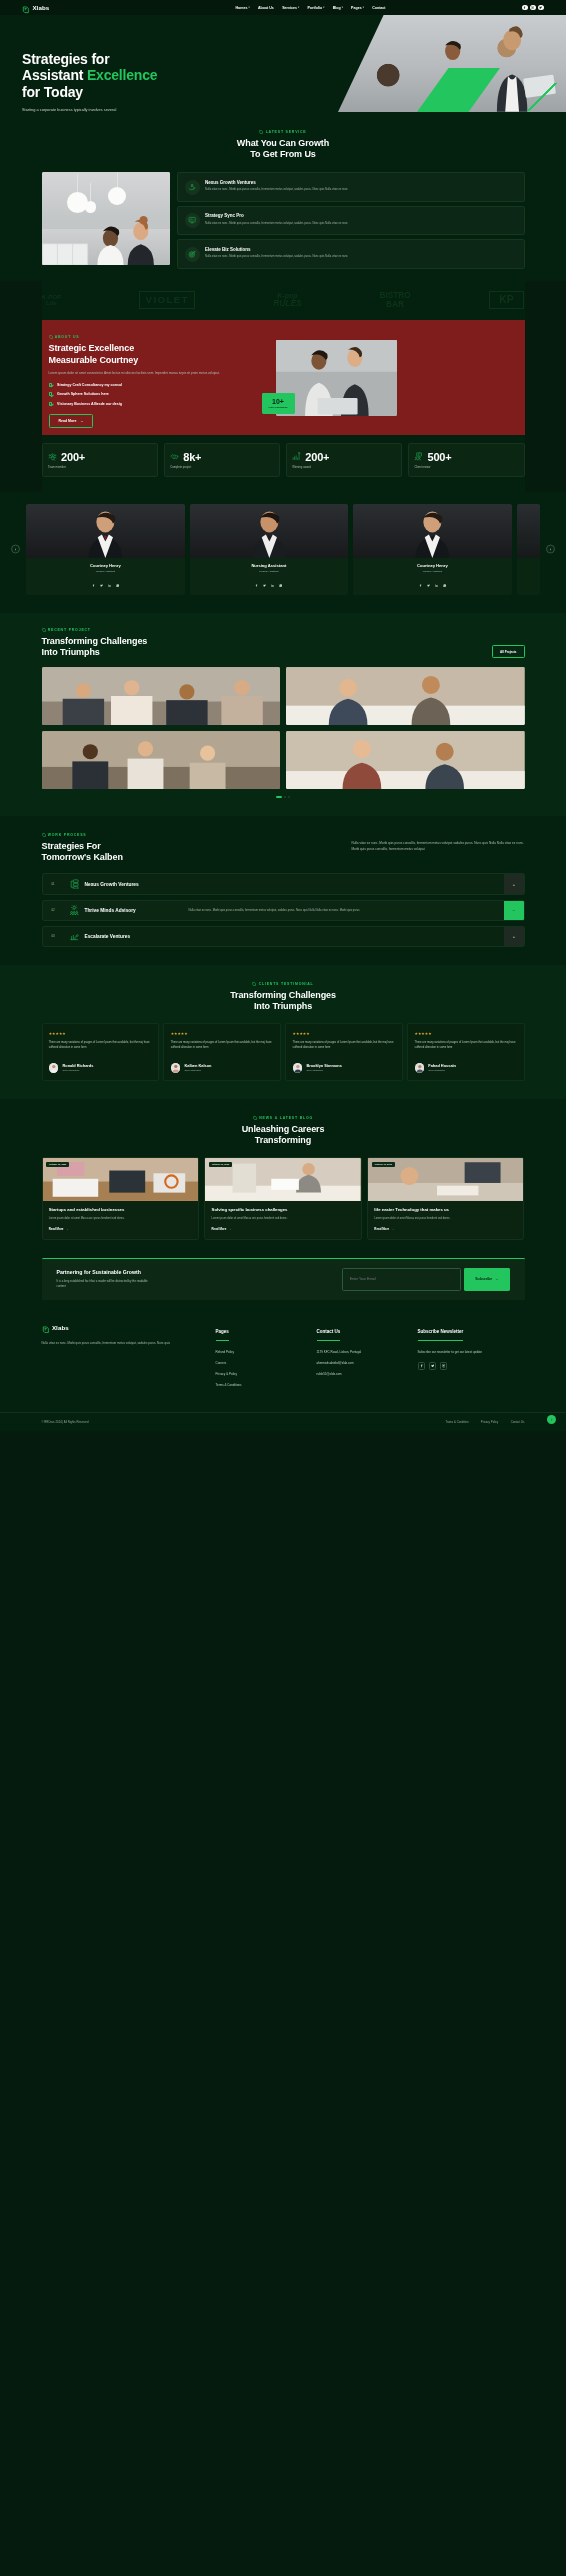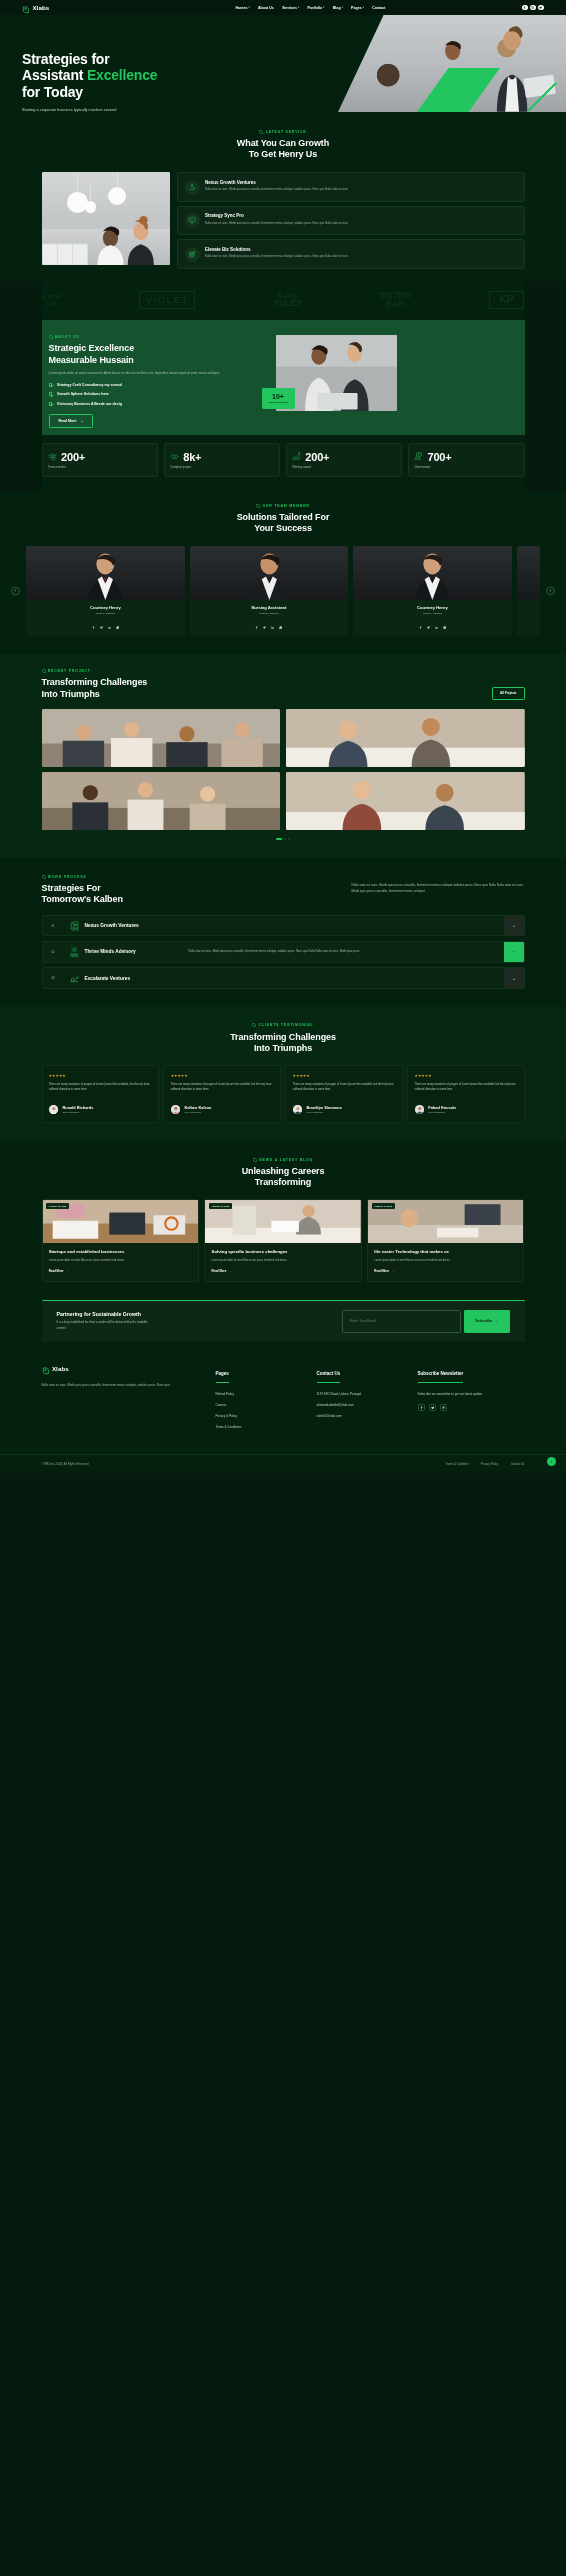--- a/index.html
+++ b/index.html
@@ -61,21 +61,21 @@
   .srv-ic{width:15px;height:15px;flex:0 0 15px;border-radius:50%;background:#15341d;display:flex;align-items:center;justify-content:center;}
   .srv-ic svg{width:8.3px;height:8.3px;stroke:#22c55e;fill:none;stroke-width:1.4;}
   .srv h3{font-size:4.5px;font-weight:700;margin-bottom:2.8px;}
   .srv p{font-size:2.7px;line-height:1.85;color:#9fb0a3;}
 
   
   .logos{background:#04200f;padding:9.7px 0 11px;display:flex;justify-content:space-between;align-items:center;}
   .logo-item{color:#0c3518;font-weight:800;text-align:center;line-height:1.05;}
 
   
-  .about{background:#14532d;padding:15px 0 7px;display:flex;gap:23px;align-items:flex-start;}
+  .about{background:#7f1d1d;padding:15px 0 7px;display:flex;gap:23px;align-items:center;}
   .about-left{width:204px;padding-left:7px;}
   .about-left .eyebrow{margin-bottom:4.1px;}
   .about-left .sec-title{margin-bottom:4.8px;}
   .ticks{margin-top:6.2px;display:flex;flex-direction:column;gap:5.5px;}
   .tick{display:flex;align-items:center;gap:4.8px;font-size:3.6px;font-weight:700;}
   .tickbox{width:3.8px;height:3.8px;border:0.6px solid #22c55e;border-radius:0.7px;flex:0 0 3.8px;position:relative;}
   .tickbox:after{content:"";position:absolute;left:1px;top:0.3px;width:1.1px;height:2.1px;border:solid #22c55e;border-width:0 0.6px 0.6px 0;transform:rotate(45deg);}
   .btn-outline{margin-top:8.3px;display:inline-flex;align-items:center;gap:3.5px;border:0.6px solid #22c55e;border-radius:1.4px;padding:4.1px 9px;font-size:3.5px;font-weight:700;}
   .about-right{position:relative;width:128px;height:83px;}
   .about-img{position:absolute;right:0;top:0;width:121px;height:76px;border-radius:1.4px;
@@ -282,21 +282,21 @@
     <div class="container">
       <div class="head">
         <div class="eyebrow">
           <span class="logo-mark"><svg viewBox="0 0 24 24">
                 <path d="M4 3h11l5 5v13H9l-5-5V3z" fill="none" stroke="#22c55e" stroke-width="3"></path>
               </svg></span>
           <span>LATEST SERVICE</span>
         </div>
         <div class="sec-title">
           <div>What You Can Growth</div>
-          <div>To Get Henry Us</div>
+          <div>To Get From Us</div>
         </div>
       </div>
       <div class="grid">
         <div class="expect-photo">
           <div class="lamp" style="width:21px;height:21px;left:25px;top:19.3px;"></div>
           <div class="lamp" style="width:11.7px;height:11.7px;left:43px;top:29px;"></div>
           <div class="lamp" style="width:18px;height:18px;left:66px;top:15px;"></div>
           <div class="ph-body"></div>
           <svg viewBox="0 0 185 135" width="128" height="93" style="position:absolute;inset:0;">
             <rect x="0" y="104" width="66" height="31" fill="#eceded"></rect>
@@ -380,21 +380,21 @@
   <div class="container about">
     <div class="about-left">
       <div class="eyebrow">
         <span class="logo-mark"><svg viewBox="0 0 24 24">
               <path d="M4 3h11l5 5v13H9l-5-5V3z" fill="none" stroke="#22c55e" stroke-width="3"></path>
             </svg></span>
         <span>ABOUT US</span>
       </div>
       <div class="sec-title">
         <div>Strategic Excellence</div>
-        <div>Measurable Hussain</div>
+        <div>Measurable Courtney</div>
       </div>
       <p class="body-text">Lorem ipsum dolor sit amet consectetur. Amet lectus mi ultricies facilisis sem. Imperdiet massa turpis sit proin metus volutpat.</p>
       <div class="ticks">
         <div class="tick">
             <span class="tickbox"></span>
             <span>Strategy Craft Consultancy my consul</span>
           </div>
         <div class="tick">
             <span class="tickbox"></span>
             <span>Growth Sphere Solutions here</span>
@@ -467,39 +467,27 @@
     </div>
     <div class="stat">
       <div class="stat-top">
           <span><svg viewBox="0 0 24 24">
               <rect x="7" y="2" width="13" height="9" rx="1.3"></rect>
               <path d="M10 5h7M10 8h4"></path>
               <circle cx="6" cy="15" r="2"></circle>
               <circle cx="14" cy="15" r="2"></circle>
               <path d="M2.5 22a3.5 3.5 0 017 0M10.5 22a3.5 3.5 0 017 0"></path>
             </svg></span>
-          <span class="stat-num">700+</span>
+          <span class="stat-num">500+</span>
         </div>
       <div class="stat-lbl">Client review</div>
     </div>
   </div>
 
   <div class="team">
-    <div class="head">
-      <div class="eyebrow">
-        <span class="logo-mark"><svg viewBox="0 0 24 24">
-              <path d="M4 3h11l5 5v13H9l-5-5V3z" fill="none" stroke="#22c55e" stroke-width="3"></path>
-            </svg></span>
-        <span>OUR TEAM MEMBER</span>
-      </div>
-      <div class="sec-title">
-        <div>Solutions Tailored For</div>
-        <div>Your Success</div>
-      </div>
-    </div>
     <div class="team-row">
       <div class="arrow left">‹</div>
       <div class="tcard">
         <div class="tphoto"><svg viewBox="0 0 120 78" width="100%" height="54">
               <ellipse cx="60" cy="26" rx="13" ry="15" fill="#cf9f79"></ellipse>
               <path d="M46 20q14-14 28-2q2 8-3 10q-5-13-25-8z" fill="#231a14"></path>
               <path d="M36 78q0-26 24-31q24 5 24 31z" fill="#14171a"></path>
               <path d="M55 44l5 10 5-10 6 4-11 30h0l-11-30z" fill="#f2f2f1"></path>
               <path d="M58 47l2 6 2-6-2-2z" fill="#7d1f24"></path>
             </svg></div>

